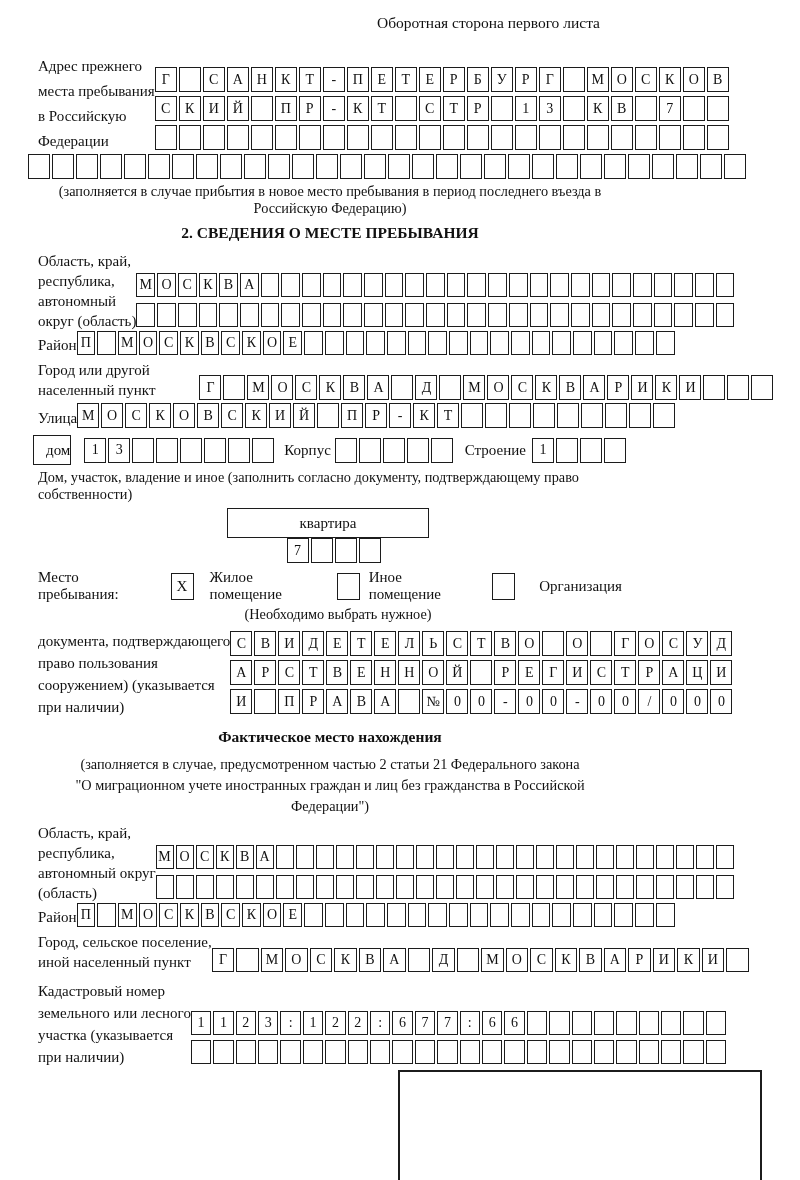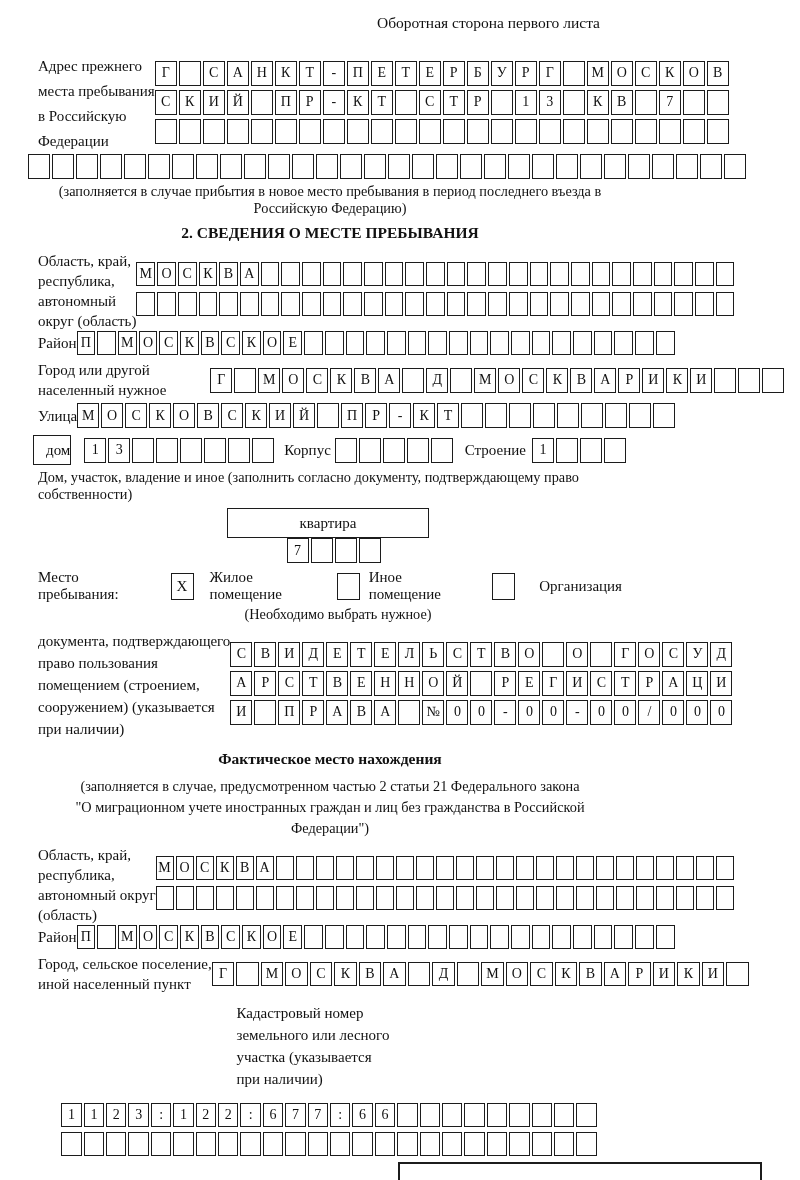--- a/index.html
+++ b/index.html
@@ -3,21 +3,21 @@
 <meta charset="utf-8">
 <style>
   html,body{margin:0;padding:0;background:#fff;}
   body{
     width:800px;height:1180px;overflow:hidden;
     font-family:"Liberation Serif","DejaVu Serif",serif;
     color:#111;font-size:15px;
   }
   .page{box-sizing:border-box;width:642px;height:1180px;padding:14px 20px 0 38px;}
   .hdr-note{text-align:right;padding-right:22px;font-size:15.5px;}
-  .row{display:flex;align-items:center;}
+  .row{display:flex;align-items:flex-end;}
   .cells{display:flex;}
   .cellrow{margin-bottom:4px;}
   .cell{
     box-sizing:border-box;border:1.7px solid #1c1c1c;height:25px;margin-right:2px;
     display:flex;align-items:center;justify-content:center;
     font-size:14px;line-height:1;flex:0 0 auto;background:#fff;
   }
   .p24 .cell{width:22px;}
   .p21 .cell{width:18.7px;height:24px;}
   .p20 .cell{width:18px;height:24px;}
@@ -274,21 +274,21 @@
         <div class="cell"></div>
         <div class="cell"></div>
         <div class="cell"></div>
         <div class="cell"></div>
       </div>
   </div>
 
   <div class="row" style="margin-top:5px;gap:44px;">
     <div class="lbl" style="width:142px;">
         <div>Город или другой</div>
-        <div>населенный нужное</div>
+        <div>населенный пункт</div>
       </div>
     <div class="cells p24">
         <div class="cell">Г</div>
         <div class="cell"></div>
         <div class="cell">М</div>
         <div class="cell">О</div>
         <div class="cell">С</div>
         <div class="cell">К</div>
         <div class="cell">В</div>
         <div class="cell">А</div>
@@ -390,21 +390,20 @@
     <div style="margin-left:9px;">Иное помещение</div>
     <div class="checkbox" style="margin-left:20px;"></div>
     <div style="margin-left:24px;">Организация</div>
   </div>
   <div class="note" style="margin-top:3px;width:380px;margin-left:110px;text-align:center;">(Необходимо выбрать нужное)</div>
 
   <div class="row" style="margin-top:7px;">
     <div class="lbl" style="width:215px;line-height:22px;">
         <div>документа, подтверждающего</div>
         <div>право пользования</div>
-        <div>помещением (строением,</div>
         <div>сооружением) (указывается</div>
         <div>при наличии)</div>
       </div>
     <div>
       <div class="cells cellrow p24">
           <div class="cell">С</div>
           <div class="cell">В</div>
           <div class="cell">И</div>
           <div class="cell">Д</div>
           <div class="cell">Е</div>
@@ -612,21 +611,21 @@
         <div class="cell">В</div>
         <div class="cell">А</div>
         <div class="cell">Р</div>
         <div class="cell">И</div>
         <div class="cell">К</div>
         <div class="cell">И</div>
         <div class="cell"></div>
       </div>
   </div>
 
-  <div class="row" style="margin-top:8px;flex-direction:column;">
+  <div class="row" style="margin-top:8px;">
     <div class="lbl" style="width:187px;line-height:22px;">
         <div>Кадастровый номер</div>
         <div>земельного или лесного</div>
         <div>участка (указывается</div>
         <div>при наличии)</div>
       </div>
     <div style="padding-top:13px;">
       <div class="cells cellrow p224" style="margin-bottom:5px;">
           <div class="cell">1</div>
           <div class="cell">1</div>

